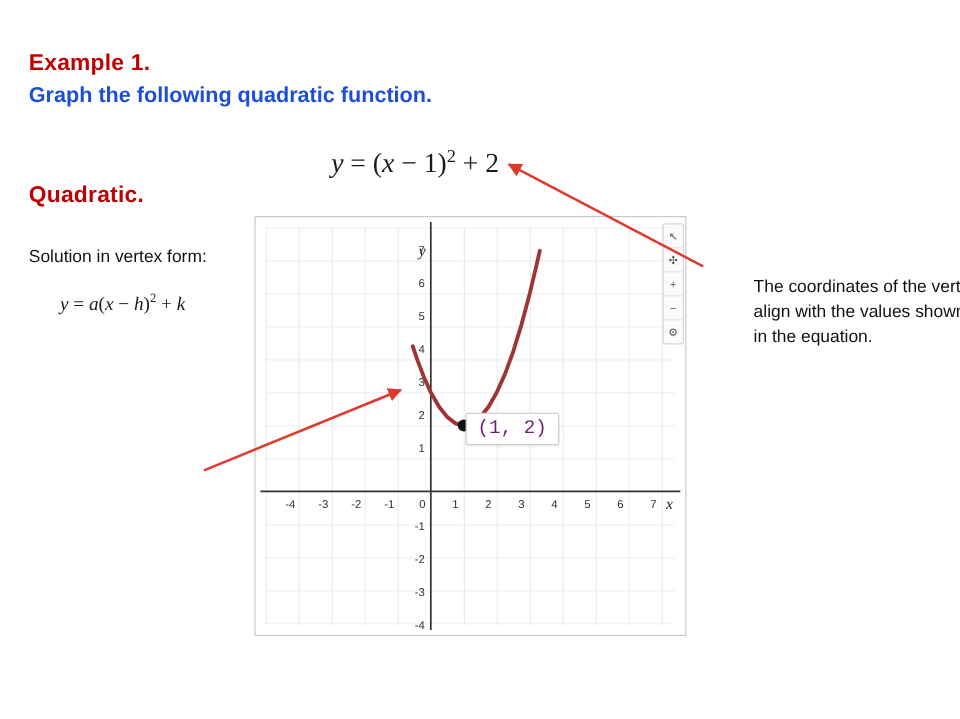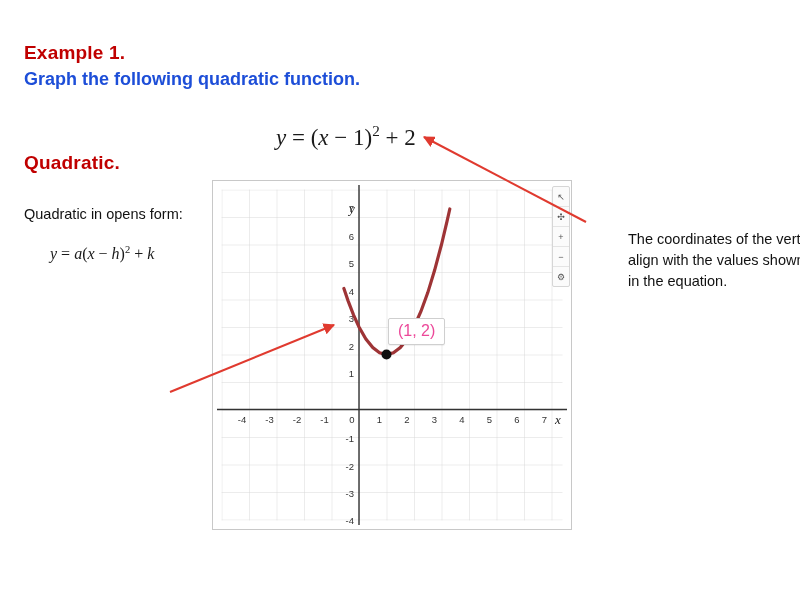--- a/index.html
+++ b/index.html
@@ -115,28 +115,28 @@
     justify-content: center;
     border-bottom: 1px solid #e4e4e4;
     cursor: default;
   }
   #graph-toolbar .tb:last-child { border-bottom: none; }
 
   
   #vertex-callout {
     position: absolute;
     left: 388px;
-    top: 318px;
+    top: 344px;
     padding: 3px 9px 4px 9px;
     background: #ffffff;
     border: 1px solid #cfcfcf;
     border-radius: 2px;
-    font-family: Liberation Sans, sans-serif;
+    font-family: Liberation Mono, monospace;
     font-size: 16px;
-    color: #ec4899;
+    color: #701a75;
     box-shadow: 0 1px 1px rgba(0,0,0,0.06);
   }
 
   
   #arrows {
     position: absolute;
     left: 0;
     top: 0;
     width: 800px;
     height: 599px;
@@ -151,21 +151,21 @@
   <div class="ttl" id="example-title">Example 1.</div>
 
   <div id="subtitle">Graph the following quadratic function.</div>
 
   <div class="mathtext" id="equation">
     <span>y</span><span class="up"> = (</span><span>x</span><span class="up"> − 1)</span><span class="sup">2</span><span class="up"> + 2</span>
   </div>
 
   <div class="ttl" id="solution-title">Quadratic.</div>
 
-  <div class="bodytext" id="vertex-label-text">Quadratic in opens form:</div>
+  <div class="bodytext" id="vertex-label-text">Solution in vertex form:</div>
 
   <div class="mathtext" id="vertexform">
     <span>y</span><span class="up"> = </span><span>a</span><span class="up">(</span><span>x</span><span class="up"> − </span><span>h</span><span class="up">)</span><span class="sup">2</span><span class="up"> + </span><span>k</span>
   </div>
 
   <div class="bodytext" id="note-right">The coordinates of the vertex align with the values shown in the equation.</div>
 
 
   <div id="graph-wrap">
     <svg id="graph-svg" width="358" height="348" viewBox="0 0 358 348">

